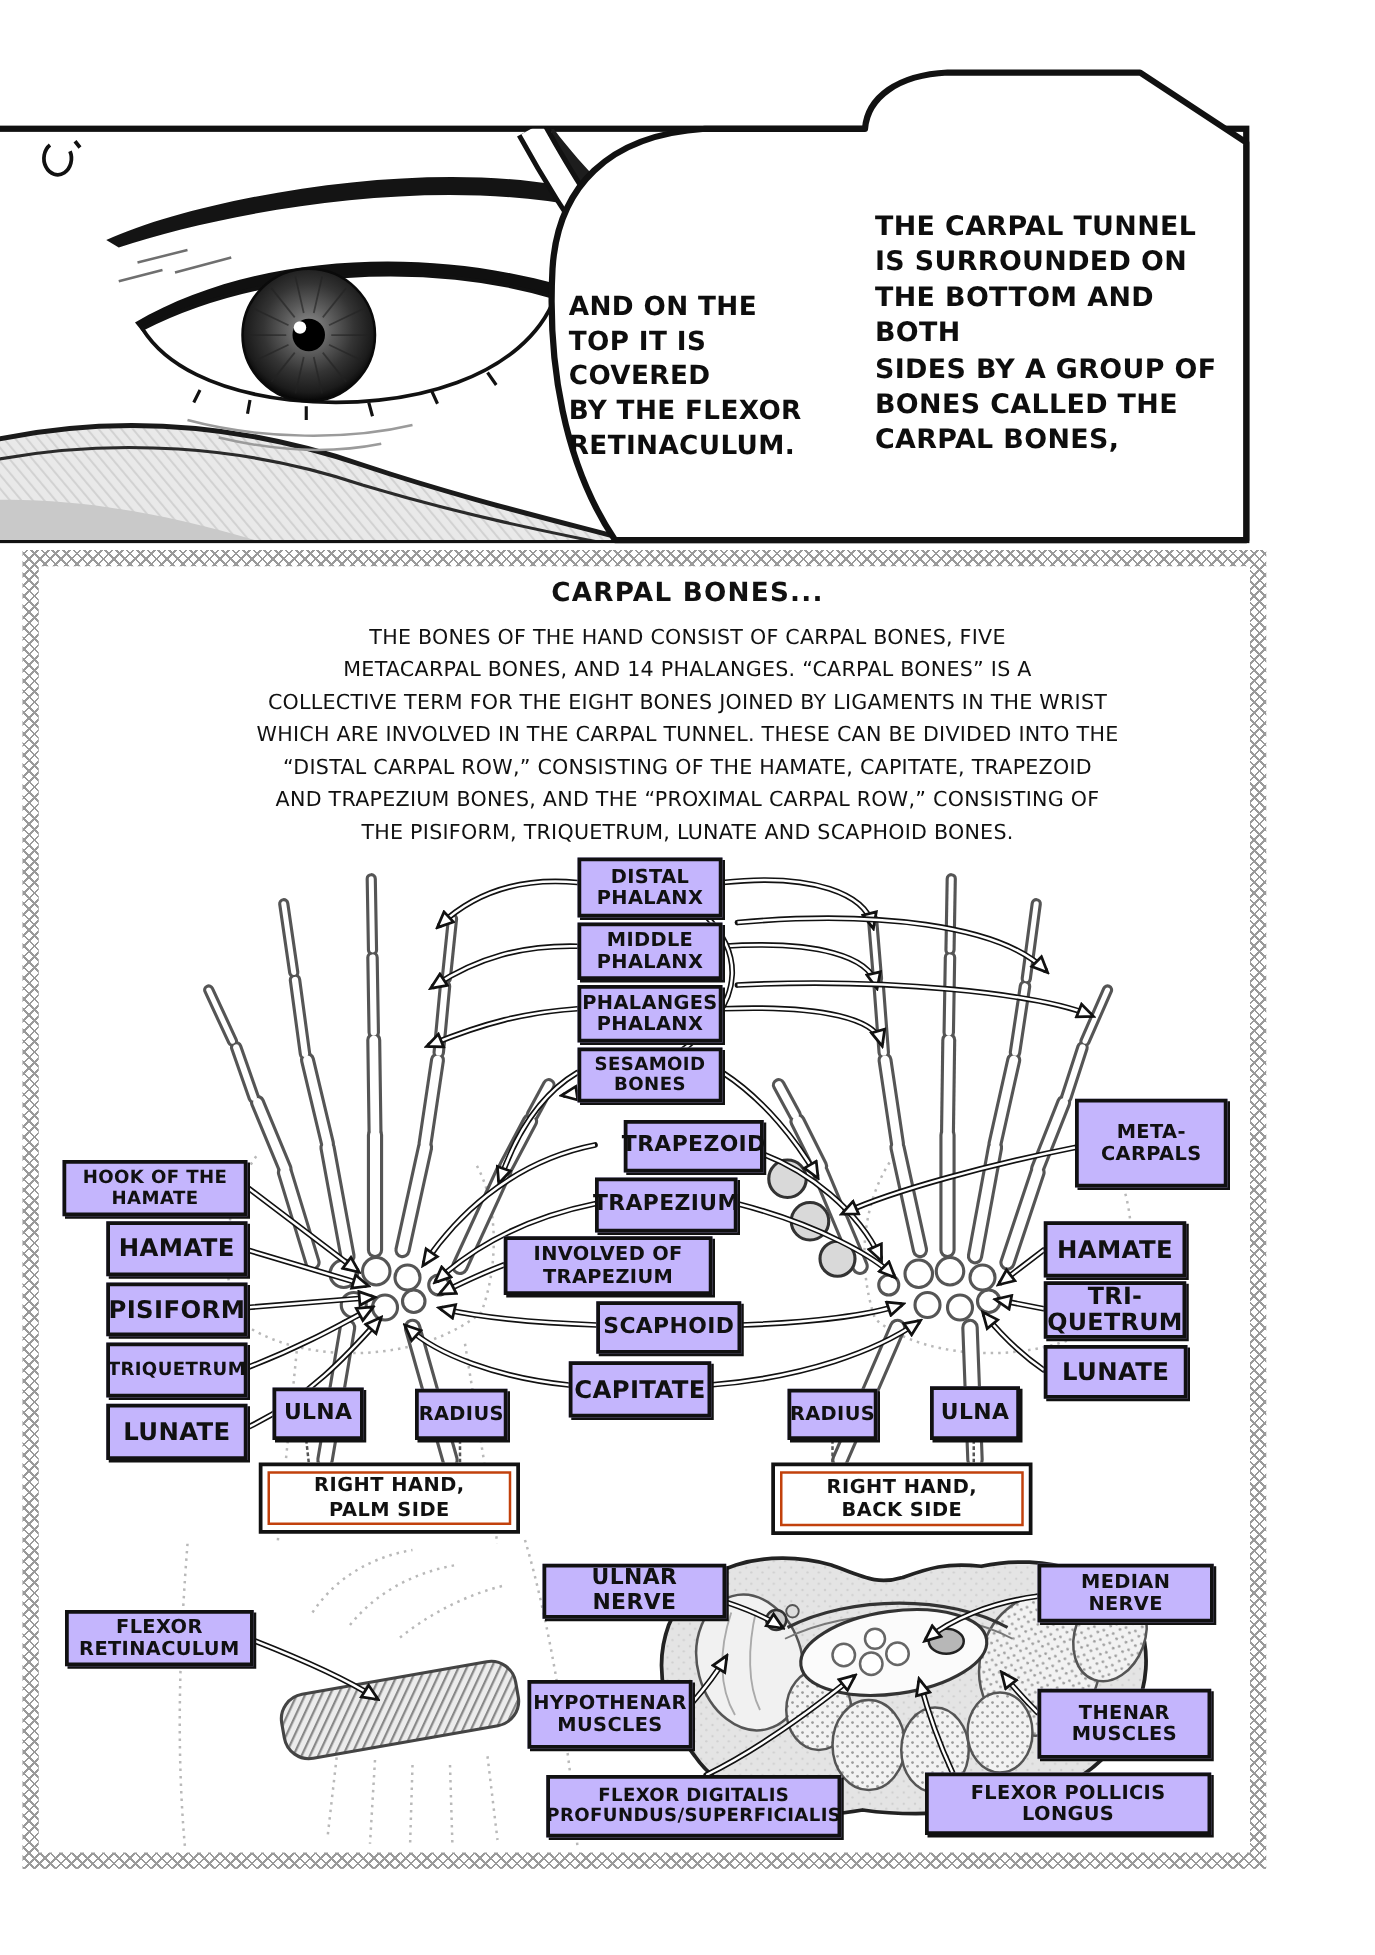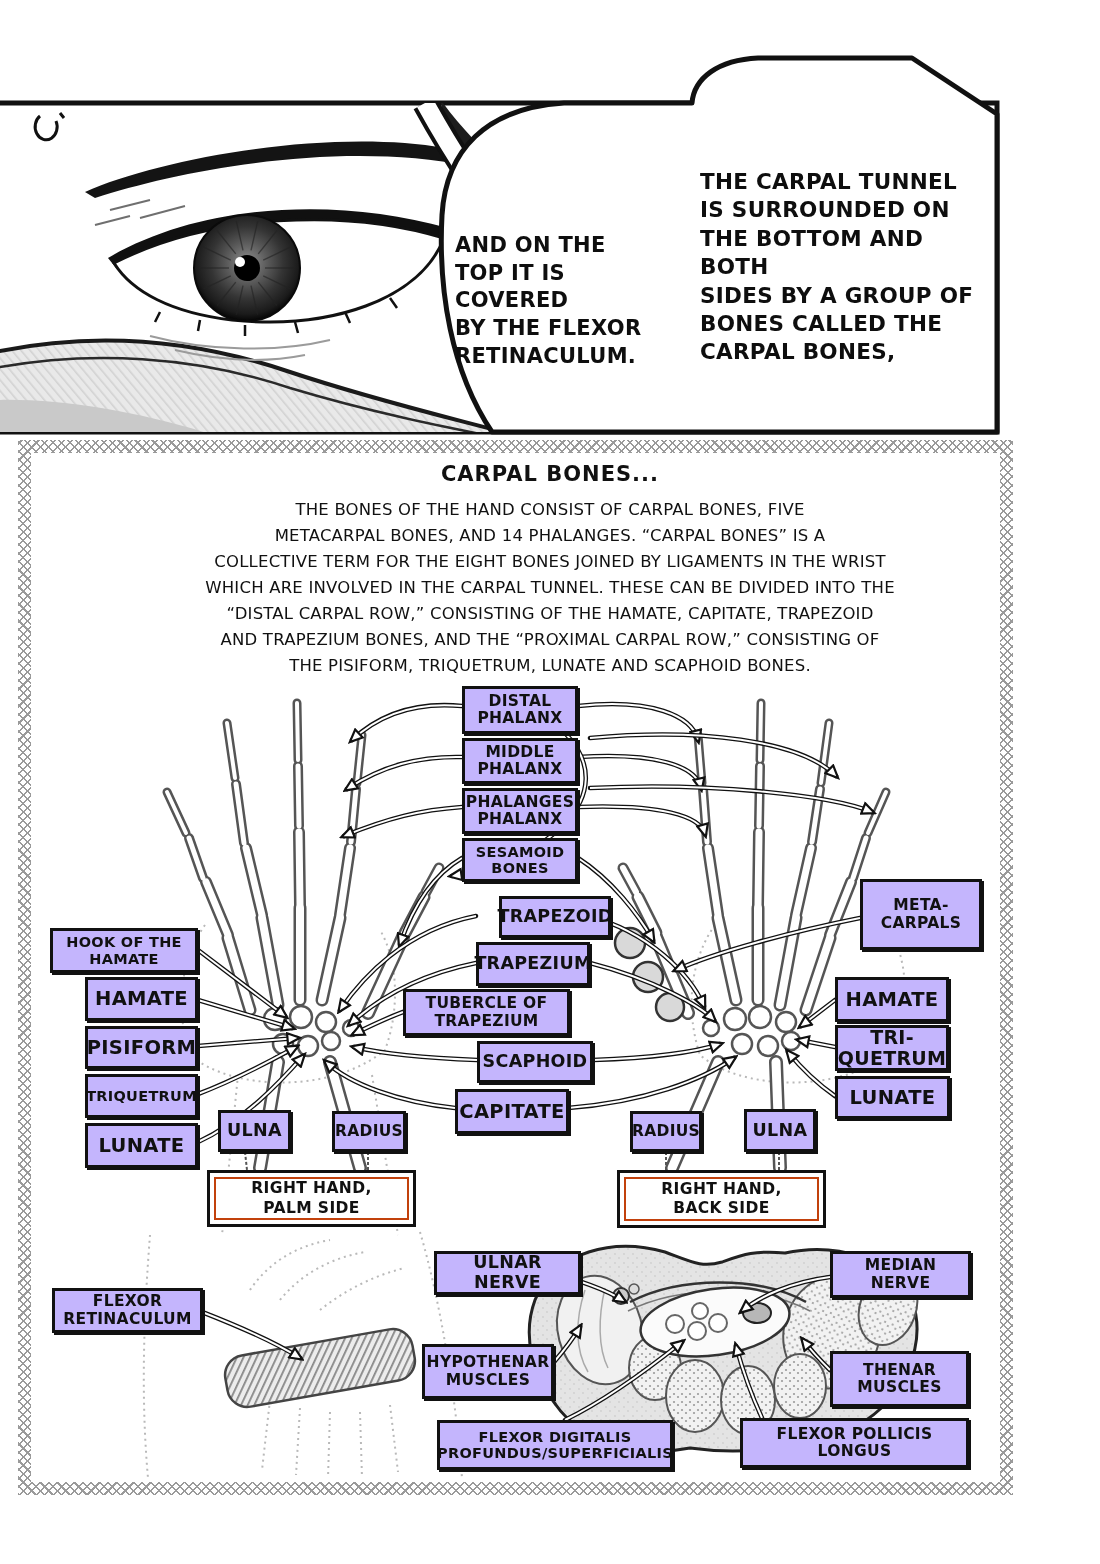--- a/index.html
+++ b/index.html
@@ -374,21 +374,21 @@
   <div class="lbl fs15" style="left:462px;top:686px;width:116px;height:48px;">DISTAL
 PHALANX</div>
   <div class="lbl fs15" style="left:462px;top:738px;width:116px;height:46px;">MIDDLE
 PHALANX</div>
   <div class="lbl fs15" style="left:462px;top:788px;width:116px;height:46px;">PHALANGES
 PHALANX</div>
   <div class="lbl fs14" style="left:462px;top:838px;width:116px;height:44px;">SESAMOID
 BONES</div>
   <div class="lbl fs17" style="left:476px;top:896px;width:112px;height:42px;margin-left:23px;">TRAPEZOID</div>
   <div class="lbl fs17" style="left:476px;top:942px;width:114px;height:44px;">TRAPEZIUM</div>
-  <div class="lbl fs15" style="left:403px;top:989px;width:167px;height:47px;">TUBERCLE OF
+  <div class="lbl fs15" style="left:403px;top:989px;width:167px;height:47px;">INVOLVED OF
 TRAPEZIUM</div>
   <div class="lbl fs17" style="left:477px;top:1041px;width:116px;height:42px;">SCAPHOID</div>
   <div class="lbl fs19" style="left:455px;top:1089px;width:114px;height:45px;">CAPITATE</div>
 
   <div class="lbl fs14" style="left:50px;top:928px;width:148px;height:45px;">HOOK OF THE
 HAMATE</div>
   <div class="lbl fs19" style="left:85px;top:977px;width:113px;height:44px;">HAMATE</div>
   <div class="lbl fs19" style="left:85px;top:1026px;width:113px;height:43px;">PISIFORM</div>
   <div class="lbl fs14" style="left:85px;top:1074px;width:113px;height:44px;">TRIQUETRUM</div>
   <div class="lbl fs19" style="left:85px;top:1123px;width:113px;height:45px;">LUNATE</div>

